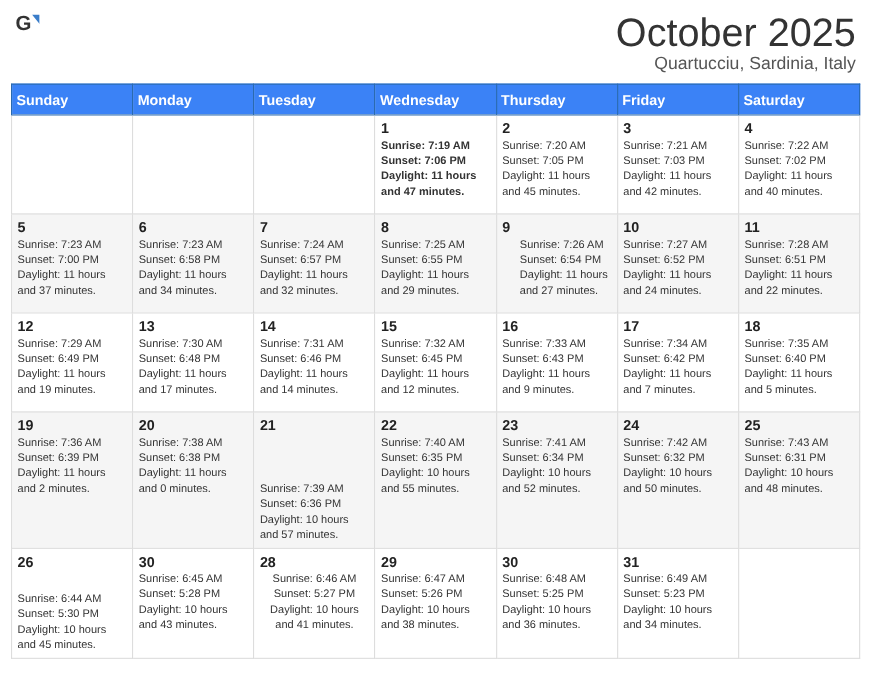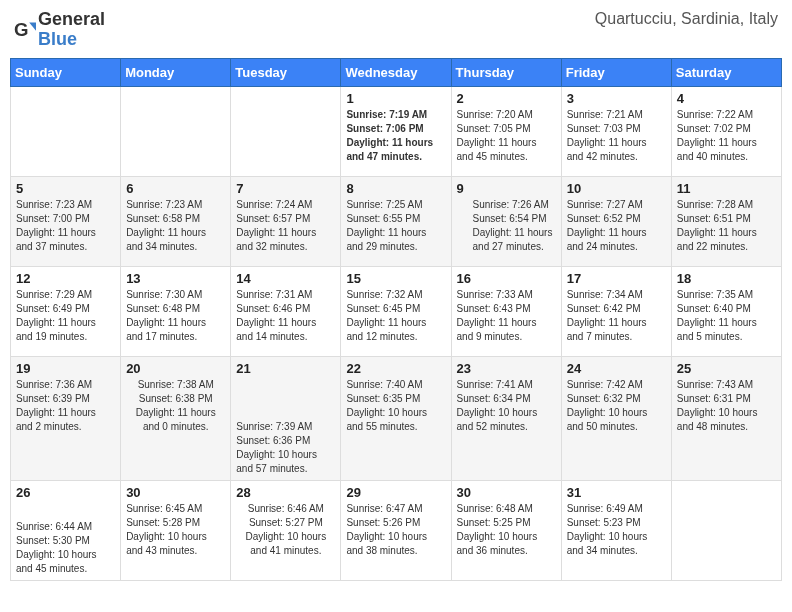--- a/index.html
+++ b/index.html
@@ -87,26 +87,23 @@
   </style>
 </head>
 <body>
 
 <div class="header">
   <div class="logo">
     <svg class="logo-icon" viewBox="0 0 26 26">
       <text x="0" y="20" font-size="22" font-weight="bold" fill="#333">G</text>
       <polygon points="18,4 26,4 26,14" fill="#3a7dc9"></polygon>
     </svg>
-    <div class="logo-text">
-      <span class="logo-general">General</span><br>
-      <span class="logo-blue">Blue</span>
-    </div>
   </div>
   <div class="title-block">
+    <div class="month-title">October 2025</div>
     <div class="location">Quartucciu, Sardinia, Italy</div>
   </div>
 </div>
 
 <table class="calendar">
   <thead>
     <tr id="weekday-header">
         <th>Sunday</th>
         <th>Monday</th>
         <th>Tuesday</th>
@@ -255,21 +252,21 @@
       <tr>
         <td>
           <span class="day-num">19</span>
           <div class="day-info" style="white-space: pre-line;">Sunrise: 7:36 AM
 Sunset: 6:39 PM
 Daylight: 11 hours
 and 2 minutes.</div>
         </td>
         <td>
           <span class="day-num">20</span>
-          <div class="day-info" style="white-space: pre-line; text-align: center;">Sunrise: 7:38 AM
+          <div class="day-info" style="white-space: pre-line;">Sunrise: 7:38 AM
 Sunset: 6:38 PM
 Daylight: 11 hours
 and 0 minutes.</div>
         </td>
         <td>
           <span class="day-num">21</span>
           <div class="day-info" style="white-space: pre-line; margin-top: 44px;">Sunrise: 7:39 AM
 Sunset: 6:36 PM
 Daylight: 10 hours
 and 57 minutes.</div>

